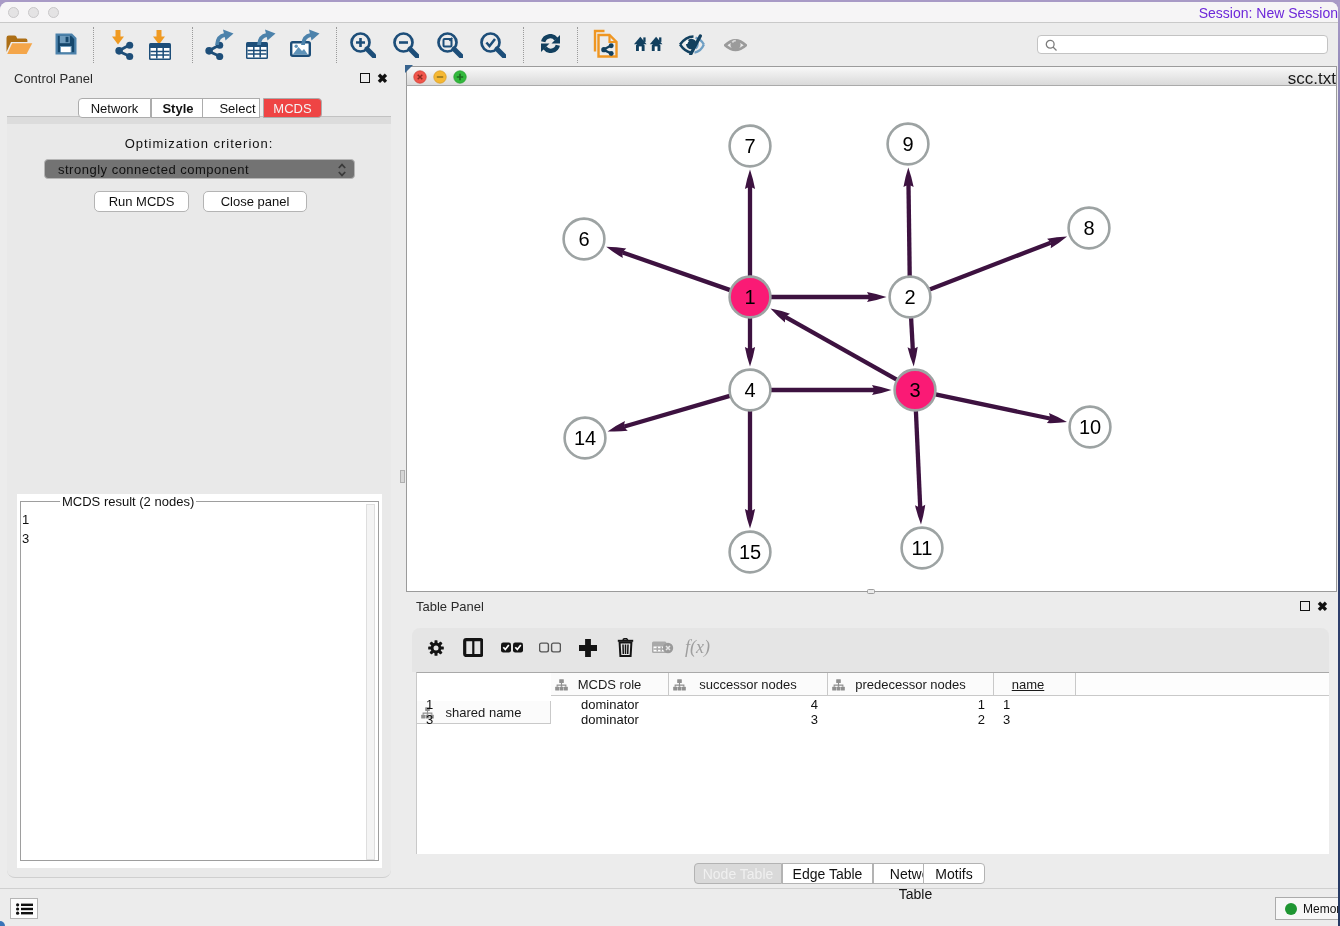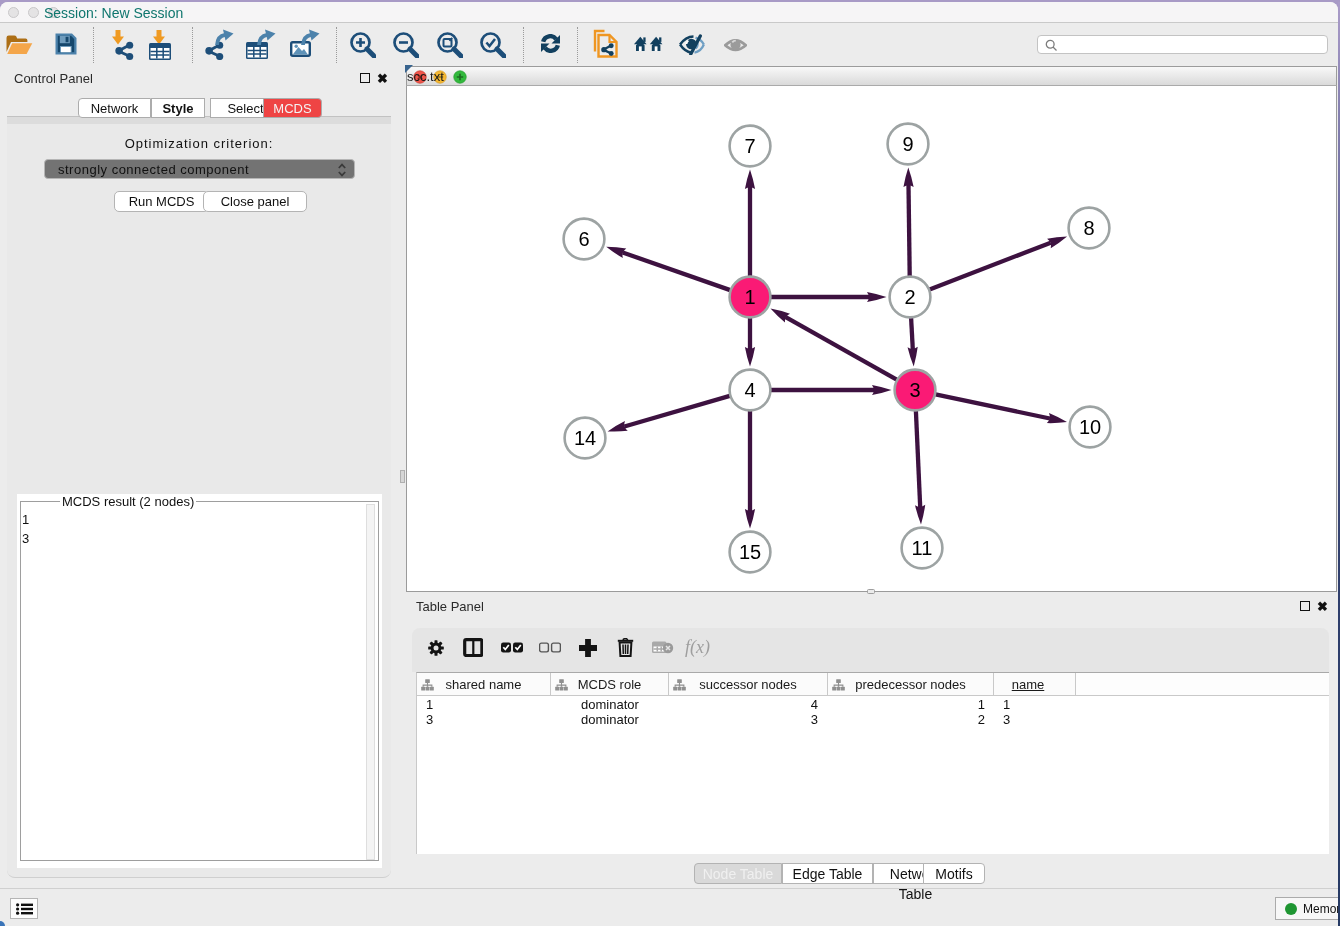--- a/index.html
+++ b/index.html
@@ -4,22 +4,22 @@
 <style>
   * { margin:0; padding:0; box-sizing:border-box; }
   html,body { width:1340px; height:926px; overflow:hidden; }
   body { background:#a89ac6; font-family:"Liberation Sans", sans-serif; position:relative; }
   #app { position:absolute; left:0; top:2px; width:1338px; height:924px;
          background:#ececec; border-radius:8px 8px 0 0; }
   #titlebar { position:absolute; left:0; top:2px; width:1338px; height:21px;
               background:#f6f5f6; border-bottom:1px solid #c9c9c9; border-radius:8px 8px 0 0; }
   .tl { position:absolute; top:5px; width:11px; height:11px; border-radius:50%;
         background:#e4e3e4; border:1px solid #c9c8c9; }
-  #wintitle { position:absolute; top:3px; left:0; width:100%; text-align:left;
-              color:#0f766e; font-size:14px;padding-left:44px; }
+  #wintitle { position:absolute; top:3px; left:0; width:100%; text-align:right;
+              color:#6d28d9; font-size:14px; }
   #toolbar { position:absolute; left:0; top:23px; width:1338px; height:43px; background:#ececec; }
   .tsep { position:absolute; top:4px; height:36px; width:0; border-left:1px dotted #9a9a9a; }
   .ticon { position:absolute; }
   #search { position:absolute; left:1037px; top:35px; width:291px; height:19px; background:#fff;
             border:1px solid #c3c3c3; border-radius:4px; }
   #cp-title { position:absolute; left:14px; top:71px; font-size:13px; color:#2a2a2a; }
   #cp-panel { position:absolute; left:7px; top:116px; width:384px; height:762px;
               background:#e9e9e9; border-top:1px solid #c2c2c2; border-bottom:1px solid #cfcfcf;
               border-radius:0 0 8px 8px; }
   #cp-band { position:absolute; left:7px; top:117px; width:384px; height:7px; background:#dcdcdc; }
@@ -214,49 +214,49 @@
     <svg style="position:absolute;left:7px;top:3px;" width="13" height="13" viewBox="0 0 13 13">
       <circle cx="5.2" cy="5.2" r="3.9" fill="none" stroke="#7c7c7c" stroke-width="1.3"></circle>
       <line x1="8" y1="8" x2="11.5" y2="11.5" stroke="#7c7c7c" stroke-width="1.3"></line>
     </svg>
   </div>
 <div id="cp-title">Control Panel</div>
 <div id="cp-panel"></div>
 <div id="cp-band"></div>
 <div class="tab" style="left:78px; width:73px; border-radius:4px 0 0 4px;">Network</div>
 <div class="tab" style="left:151px; width:54px;font-weight:bold;">Style</div>
-<div class="tab" style="left:210px; width:58px;padding-left:13px;">Select</div>
+<div class="tab" style="left:202px; width:58px;padding-left:13px;">Select</div>
 <div class="tab" style="left:263px; width:59px; background:#ef4444; color:#f4f4f4; border-radius:0 4px 4px 0;">MCDS</div>
 <div style="position:absolute; left:0; top:136px; width:398px; text-align:center; font-size:13px; letter-spacing:1px; color:#111;">Optimization criterion:</div>
 <div id="optsel" style="position:absolute; left:44px; top:159px; width:311px; height:20px; background:#737373; border:1px solid #b5b5b5; border-radius:4px;">
   <span style="position:absolute; left:13px; top:2px; font-size:13px; letter-spacing:0.5px; color:#111;">strongly connected component</span>
   <svg style="position:absolute; right:7px; top:3px;" width="10" height="14" viewBox="0 0 10 14">
     <path d="M1.8 5 L5 1.6 L8.2 5 M1.8 9 L5 12.4 L8.2 9" stroke="#3a3a3a" stroke-width="1.7" fill="none"></path>
   </svg>
 </div>
-<button class="mac" style="left:94px; top:191px; width:95px; height:21px;margin-left:20px;">Run MCDS</button>
+<button class="mac" style="left:94px; top:191px; width:95px; height:21px;">Run MCDS</button>
 <button class="mac" style="left:203px; top:191px; width:104px; height:21px;">Close panel</button>
 <div style="position:absolute; left:17px; top:494px; width:365px; height:374px; background:#fff;"></div>
 <div style="position:absolute; left:20px; top:501px; width:359px; height:360px; border:1px solid #9e9e9e;"></div>
 <div style="position:absolute; left:25px; top:494px; background:#fff; font-size:13px; color:#111; padding:0 2px;margin-left:35px;">MCDS result (2 nodes)</div>
 <div style="position:absolute; left:22px; top:512px; font-size:13px; color:#111;">1</div>
 <div style="position:absolute; left:22px; top:531px; font-size:13px; color:#111;">3</div>
 <div style="position:absolute; left:366px; top:504px; width:9px; height:356px; background:#f4f4f4; border:1px solid #dedede;"></div>
 <div class="fbox" style="left:360px; top:73px;"></div>
 <div class="xicon" style="left:377px; top:71px;">✖</div>
 <div id="netwin-title">
   <svg style="position:absolute; left:5.5px; top:3px;" width="60" height="14" viewBox="0 0 60 14">
     <circle cx="7" cy="7" r="6.2" fill="#f1554b" stroke="#ce4237" stroke-width="0.8"></circle>
     <path d="M4.7 4.7 L9.3 9.3 M9.3 4.7 L4.7 9.3" stroke="#8a2a20" stroke-width="1.5"></path>
     <circle cx="27" cy="7" r="6.2" fill="#f6b832" stroke="#d8a02a" stroke-width="0.8"></circle>
     <path d="M23.8 7 L30.2 7" stroke="#9a7a20" stroke-width="1.7"></path>
     <circle cx="47" cy="7" r="6.2" fill="#32b93c" stroke="#2aa133" stroke-width="0.8"></circle>
     <path d="M43.8 7 L50.2 7 M47 3.8 L47 10.2" stroke="#1e6b22" stroke-width="1.7"></path>
   </svg>
-  <div style="position:absolute; left:0; width:100%; top:2px; text-align:left; font-size:13px; color:#1a1a1a;">scc.txt</div>
+  <div style="position:absolute; left:0; width:100%; top:2px; text-align:right; font-size:17px; color:#1a1a1a;">scc.txt</div>
 </div>
 <div id="netcanvas">
     <svg id="graph" width="929" height="504" viewBox="0 0 929 504" style="position:absolute;left:0;top:0;">
 <line x1="343.0" y1="190.0" x2="343.0" y2="101.0" stroke="#3d1240" stroke-width="4.3"></line>
 <path d="M0 0 Q-10 -3.4 -19.5 -5.1 Q-15.9 0 -19.5 5.1 Q-10 3.4 0 0 Z" transform="translate(343.0,83.5) rotate(-90.0)" fill="#3d1240"></path>
 <line x1="323.2" y1="204.1" x2="215.7" y2="166.5" stroke="#3d1240" stroke-width="4.3"></line>
 <path d="M0 0 Q-10 -3.4 -19.5 -5.1 Q-15.9 0 -19.5 5.1 Q-10 3.4 0 0 Z" transform="translate(199.2,160.8) rotate(-160.7)" fill="#3d1240"></path>
 <line x1="364.0" y1="211.0" x2="462.0" y2="211.0" stroke="#3d1240" stroke-width="4.3"></line>
 <path d="M0 0 Q-10 -3.4 -19.5 -5.1 Q-15.9 0 -19.5 5.1 Q-10 3.4 0 0 Z" transform="translate(479.5,211.0) rotate(0.0)" fill="#3d1240"></path>
 <line x1="343.0" y1="232.0" x2="343.0" y2="263.0" stroke="#3d1240" stroke-width="4.3"></line>
@@ -354,21 +354,21 @@
         <line x1="1.5" y1="8.0" x2="13.0" y2="8.0" stroke="#a9a9a9" stroke-width="1.5"></line>
       </g>
       <circle cx="16" cy="7" r="5.2" fill="#9a9a9a"></circle>
       <path d="M14 5 L18 9 M18 5 L14 9" stroke="#e5e5e5" stroke-width="1.5"></path>
     </svg>
     <svg style="position:absolute; left:272.8px; top:10.5px;" width="31" height="18" viewBox="0 0 31 18">
       <text x="0" y="14" font-family="Liberation Serif, serif" font-style="italic" font-size="18" fill="#9e9e9e">f(x)</text>
     </svg>
   </div>
 <div id="tbl-wrap">
-    <div class="th" style="left:0px; width:134px;"><svg style="position:absolute;left:4px;top:6px;" width="13" height="12" viewBox="0 0 13 12">
+    <div class="th" style="left:0px; width:134px;margin-top:28px;"><svg style="position:absolute;left:4px;top:6px;" width="13" height="12" viewBox="0 0 13 12">
         <g fill="#8f8f8f">
           <rect x="4.2" y="0.3" width="4.6" height="3.6" rx="0.5"></rect>
           <rect x="0.2" y="7.7" width="3.9" height="3.8" rx="0.5"></rect>
           <rect x="4.55" y="7.7" width="3.9" height="3.8" rx="0.5"></rect>
           <rect x="8.9" y="7.7" width="3.9" height="3.8" rx="0.5"></rect>
           <path d="M6.5 3.9 L6.5 6.1 M2.15 7.7 L2.15 6.1 L10.85 6.1 L10.85 7.7 M6.5 6.1 L6.5 7.7" stroke="#8f8f8f" stroke-width="1.1" fill="none"></path>
         </g>
       </svg>shared name</div>
     <div class="th" style="left:134px; width:118px;"><svg style="position:absolute;left:4px;top:6px;" width="13" height="12" viewBox="0 0 13 12">
         <g fill="#8f8f8f">

